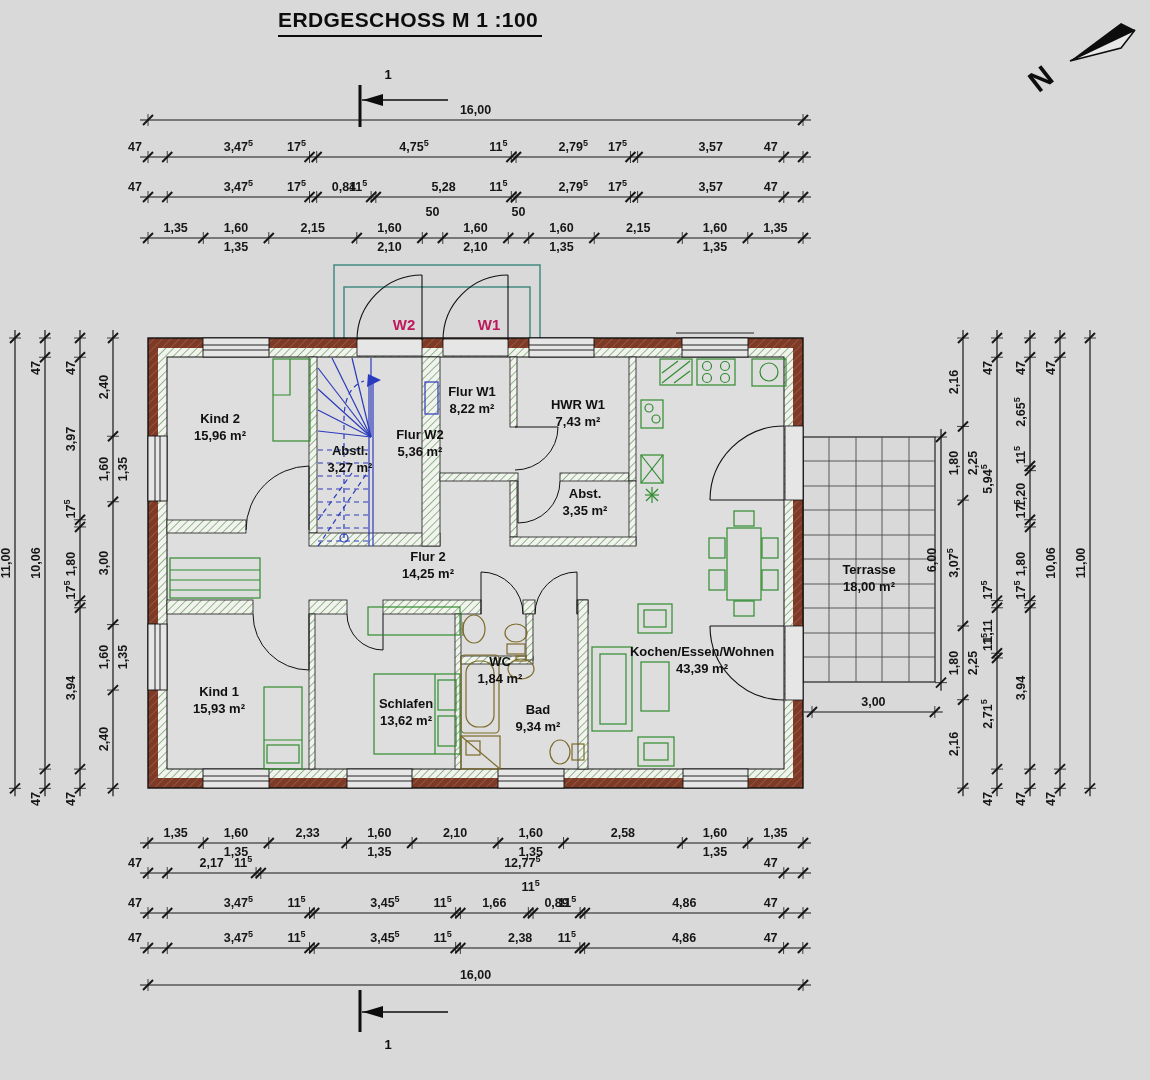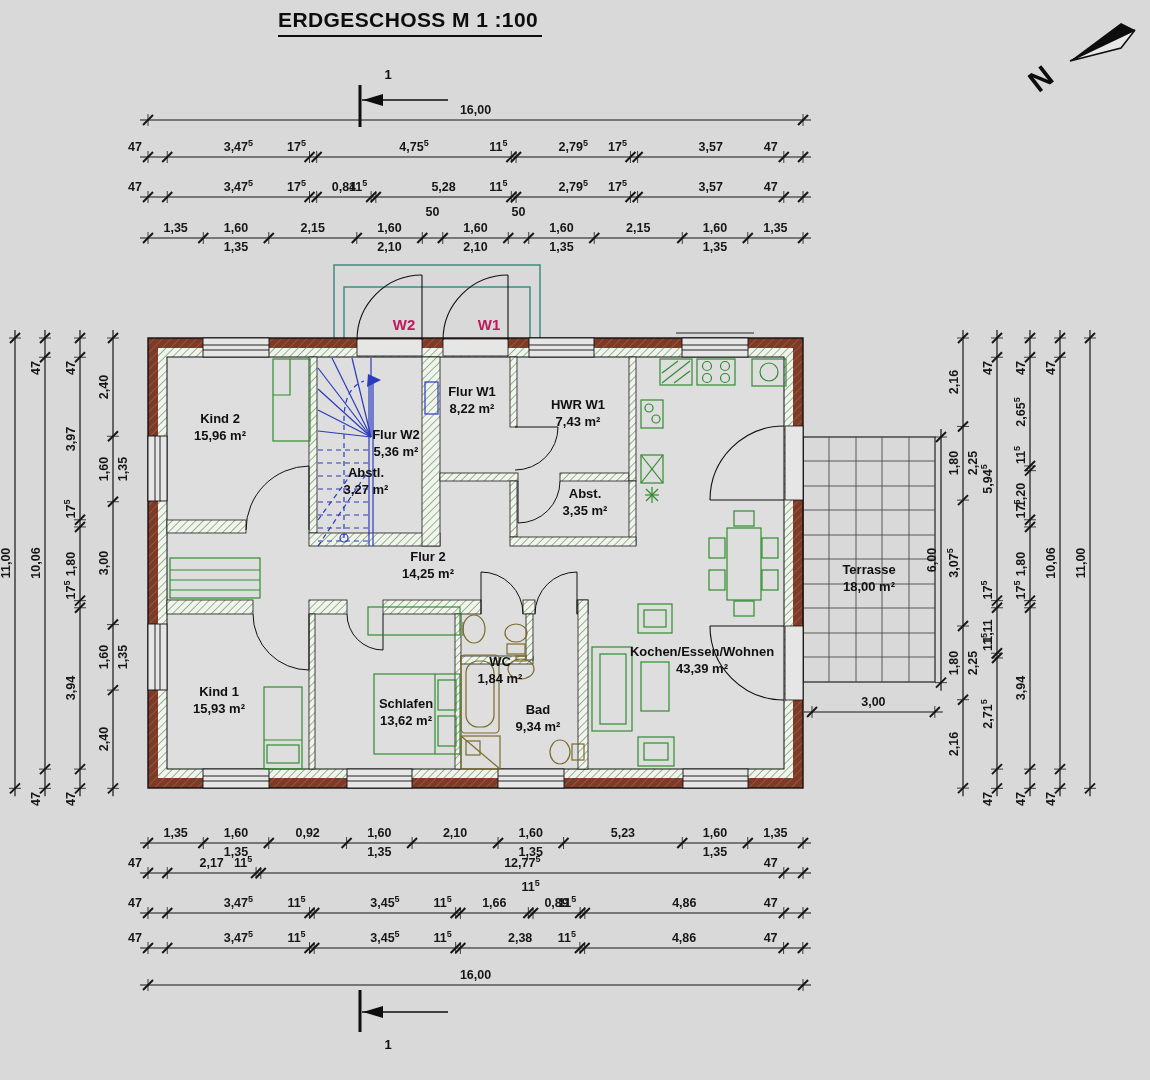--- a/index.html
+++ b/index.html
@@ -606,27 +606,27 @@
     <div class="dlab" style="left: 518.507px; top: 212px;">50</div>
     <div class="dlab" style="left: 561.494px; top: 228px;">1,60</div>
     <div class="dlab" style="left: 561.494px; top: 247px;">1,35</div>
     <div class="dlab" style="left: 638.256px; top: 228px;">2,15</div>
     <div class="dlab" style="left: 715.019px; top: 228px;">1,60</div>
     <div class="dlab" style="left: 715.019px; top: 247px;">1,35</div>
     <div class="dlab" style="left: 775.405px; top: 228px;">1,35</div>
     <div class="dlab" style="left: 175.635px; top: 833px;">1,35</div>
     <div class="dlab" style="left: 236.021px; top: 833px;">1,60</div>
     <div class="dlab" style="left: 236.021px; top: 852px;">1,35</div>
-    <div class="dlab" style="left: 307.666px; top: 833px;">0,92</div>
+    <div class="dlab" style="left: 307.666px; top: 833px;">2,33</div>
     <div class="dlab" style="left: 379.311px; top: 833px;">1,60</div>
     <div class="dlab" style="left: 379.311px; top: 852px;">1,35</div>
     <div class="dlab" style="left: 455.05px; top: 833px;">2,10</div>
     <div class="dlab" style="left: 530.789px; top: 833px;">1,60</div>
     <div class="dlab" style="left: 530.789px; top: 852px;">1,35</div>
-    <div class="dlab" style="left: 622.904px; top: 833px;">5,23</div>
+    <div class="dlab" style="left: 622.904px; top: 833px;">2,58</div>
     <div class="dlab" style="left: 715.019px; top: 833px;">1,60</div>
     <div class="dlab" style="left: 715.019px; top: 852px;">1,35</div>
     <div class="dlab" style="left: 775.405px; top: 833px;">1,35</div>
     <div class="dlab" style="left: 135px; top: 863px;">47</div>
     <div class="dlab" style="left: 211.662px; top: 863px;">2,17</div>
     <div class="dlab" style="left: 243.082px; top: 863px;">11<sup>5</sup></div>
     <div class="dlab" style="left: 522.294px; top: 863px;">12,77<sup>5</sup></div>
     <div class="dlab" style="left: 770.798px; top: 863px;">47</div>
     <div class="dlab" style="left: 135px; top: 903px;">47</div>
     <div class="dlab" style="left: 238.375px; top: 903px;">3,47<sup>5</sup></div>
@@ -690,22 +690,22 @@
     <div class="dlab vert" style="left: 1021px; top: 589.63px;">17<sup>5</sup></div>
     <div class="dlab vert" style="left: 1021px; top: 688.446px;">3,94</div>
     <div class="dlab vert" style="left: 1021px; top: 799.34px;">47</div>
     <div class="dlab vert" style="left: 1051px; top: 368.242px;">47</div>
     <div class="dlab vert" style="left: 1051px; top: 563.17px;">10,06</div>
     <div class="dlab vert" style="left: 1051px; top: 799.34px;">47</div>
     <div class="dlab vert" style="left: 1081px; top: 563.17px;">11,00</div>
     <div class="dlab" style="left: 873.41px; top: 702px;">3,00</div>
     <div class="dlab vert" style="left: 932px; top: 559.82px;">6,00</div>
     <div class="dlab room" style="left: 220px; top: 427px;">Kind 2<br>15,96 m²</div>
-    <div class="dlab room" style="left: 396px; top: 443px;">Flur W2<br>5,36 m²</div>
-    <div class="dlab room" style="left: 350px; top: 481px; margin-left: 16px;">Abstl.<br>3,27 m²</div>
+    <div class="dlab room" style="left: 420px; top: 443px;">Flur W2<br>5,36 m²</div>
+    <div class="dlab room" style="left: 350px; top: 459px;">Abstl.<br>3,27 m²</div>
     <div class="dlab room" style="left: 472px; top: 400px;">Flur W1<br>8,22 m²</div>
     <div class="dlab room" style="left: 578px; top: 413px;">HWR W1<br>7,43 m²</div>
     <div class="dlab room" style="left: 585px; top: 502px;">Abst.<br>3,35 m²</div>
     <div class="dlab room" style="left: 428px; top: 565px;">Flur 2<br>14,25 m²</div>
     <div class="dlab room" style="left: 500px; top: 628px; margin-top: 42px;">WC<br>1,84 m²</div>
     <div class="dlab room" style="left: 219px; top: 700px;">Kind 1<br>15,93 m²</div>
     <div class="dlab room" style="left: 406px; top: 712px;">Schlafen<br>13,62 m²</div>
     <div class="dlab room" style="left: 538px; top: 718px;">Bad<br>9,34 m²</div>
     <div class="dlab room" style="left: 702px; top: 660px;">Kochen/Essen/Wohnen<br>43,39 m²</div>
     <div class="dlab room" style="left: 869px; top: 578px;">Terrasse<br>18,00 m²</div>

